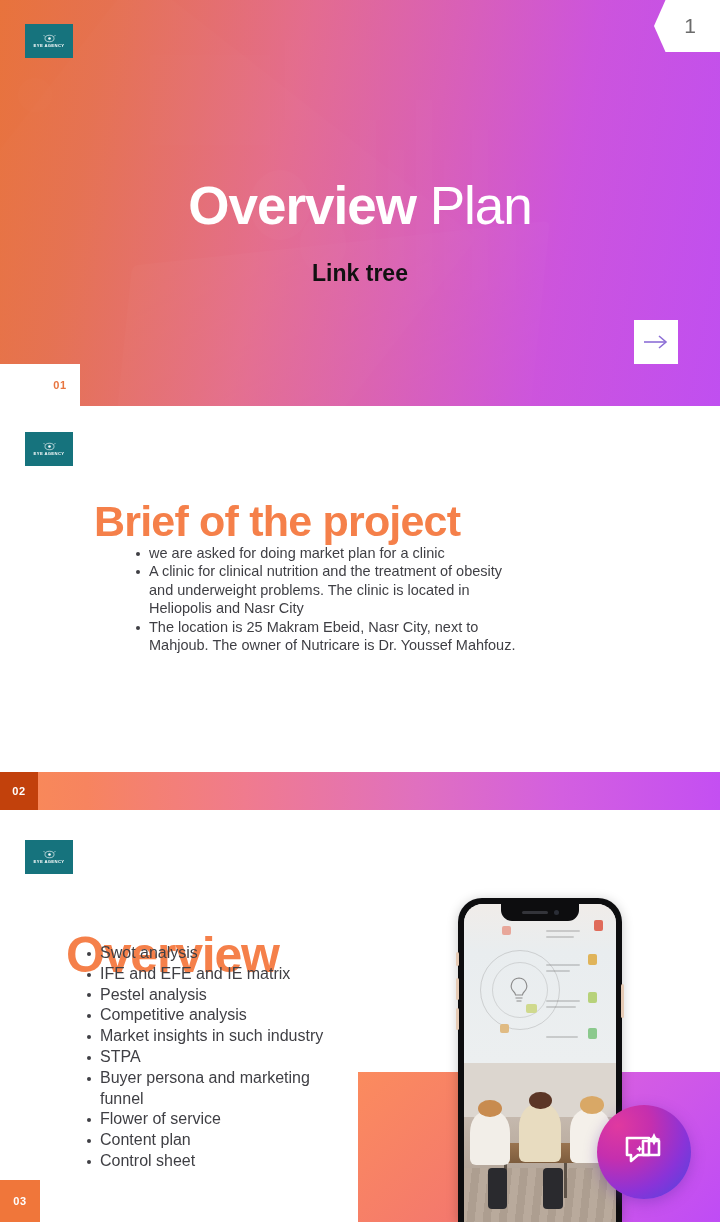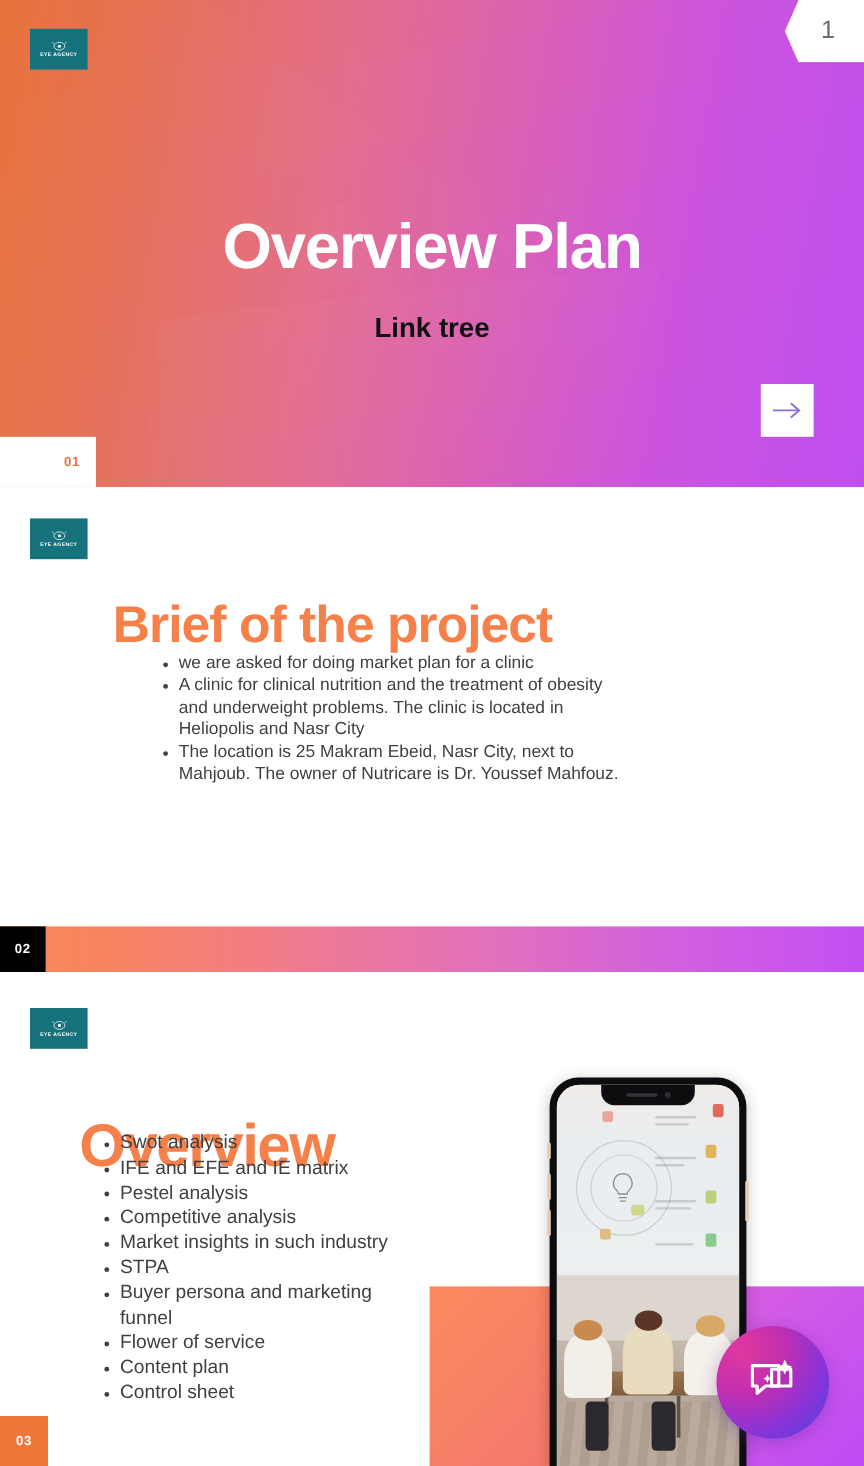--- a/index.html
+++ b/index.html
@@ -57,21 +57,21 @@
     display:flex;align-items:center;justify-content:center;
   }
   .pagechip span{font-size:21px;color:#6b6b6b;font-weight:normal;}
 
   .s1-title{
     position:absolute;left:0;right:0;top:143px;text-align:center;
     color:#ffffff;font-size:53px;line-height:1;letter-spacing:-1px;
     white-space:nowrap;
   }
   .s1-title .b{font-weight:bold;}
-  .s1-title .l{font-weight:700;}
+  .s1-title .l{font-weight:400;}
 
   .s1-link{
     position:absolute;left:0;right:0;top:260px;text-align:center;
   }
   .s1-link span{
     color:#111111;font-size:23px;font-weight:bold;
     text-underline-offset:3px;text-decoration-thickness:2px;
   }
 
   .arrowbtn{
@@ -103,21 +103,21 @@
   .s2-list{
     position:absolute;left:135px;top:138px;width:390px;
     font-size:14.5px;line-height:1.27;
   }
   .s2-list li{margin-bottom:0px;}
 
   .gradbar{
     position:absolute;left:0;top:772px;width:720px;height:38px;
     background:linear-gradient(90deg,#f98b56 0%,#f7845f 12%,#f07b8e 34%,#e070bf 58%,#d35fe0 78%,#c44ff2 100%);
   }
-  .badge-02{left:0;top:772px;width:38px;height:38px;background:#000000;color:#ffffff;}
+  .badge-02{left:0;top:772px;width:38px;height:38px;background:#c2410c;color:#ffffff;}
 
   
   .slide3{position:absolute;left:0;top:810px;width:720px;height:412px;background:#ffffff;overflow:hidden;}
   .s3-logo{left:25px;top:30px;}
   .s3-title{
     position:absolute;left:66px;top:78px;
     color:#f5804a;font-size:50px;font-weight:bold;letter-spacing:-1.2px;line-height:1;
   }
   .s3-list{
     position:absolute;left:86px;top:133px;width:250px;

